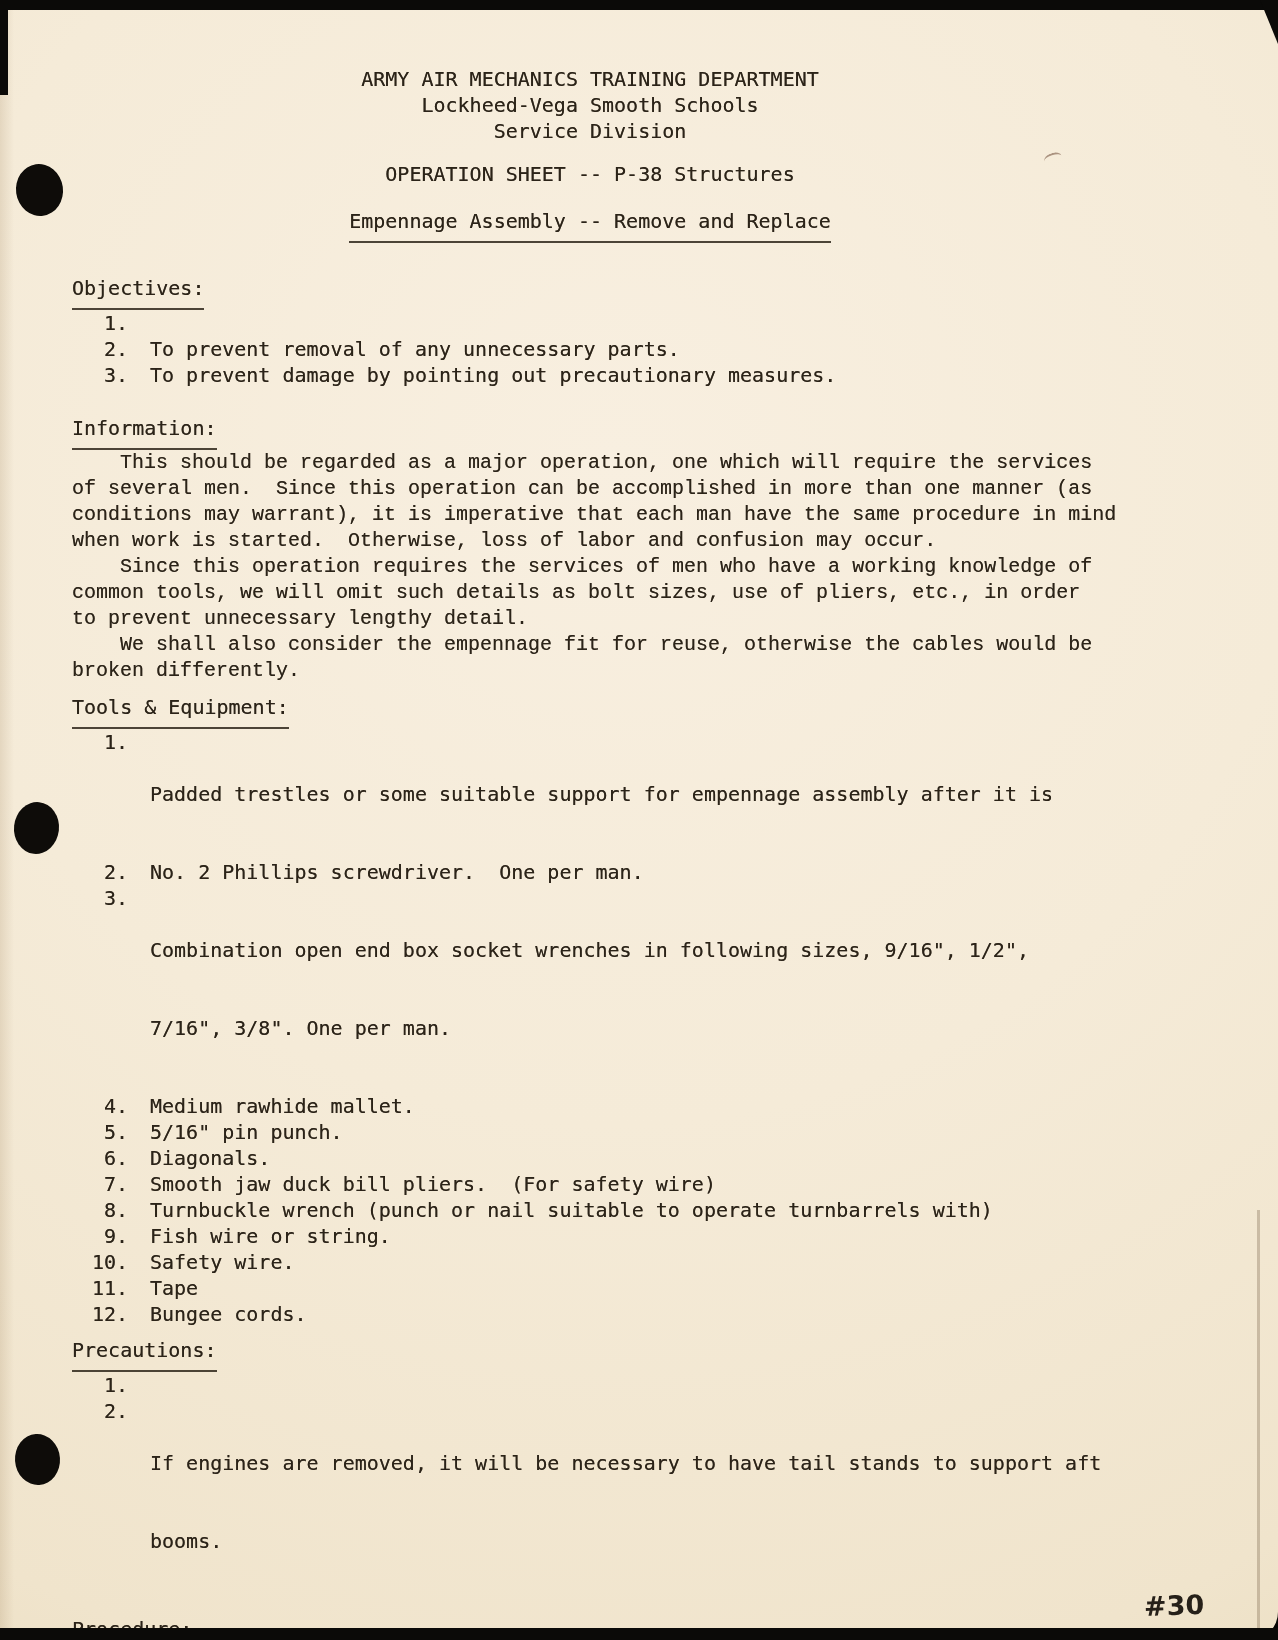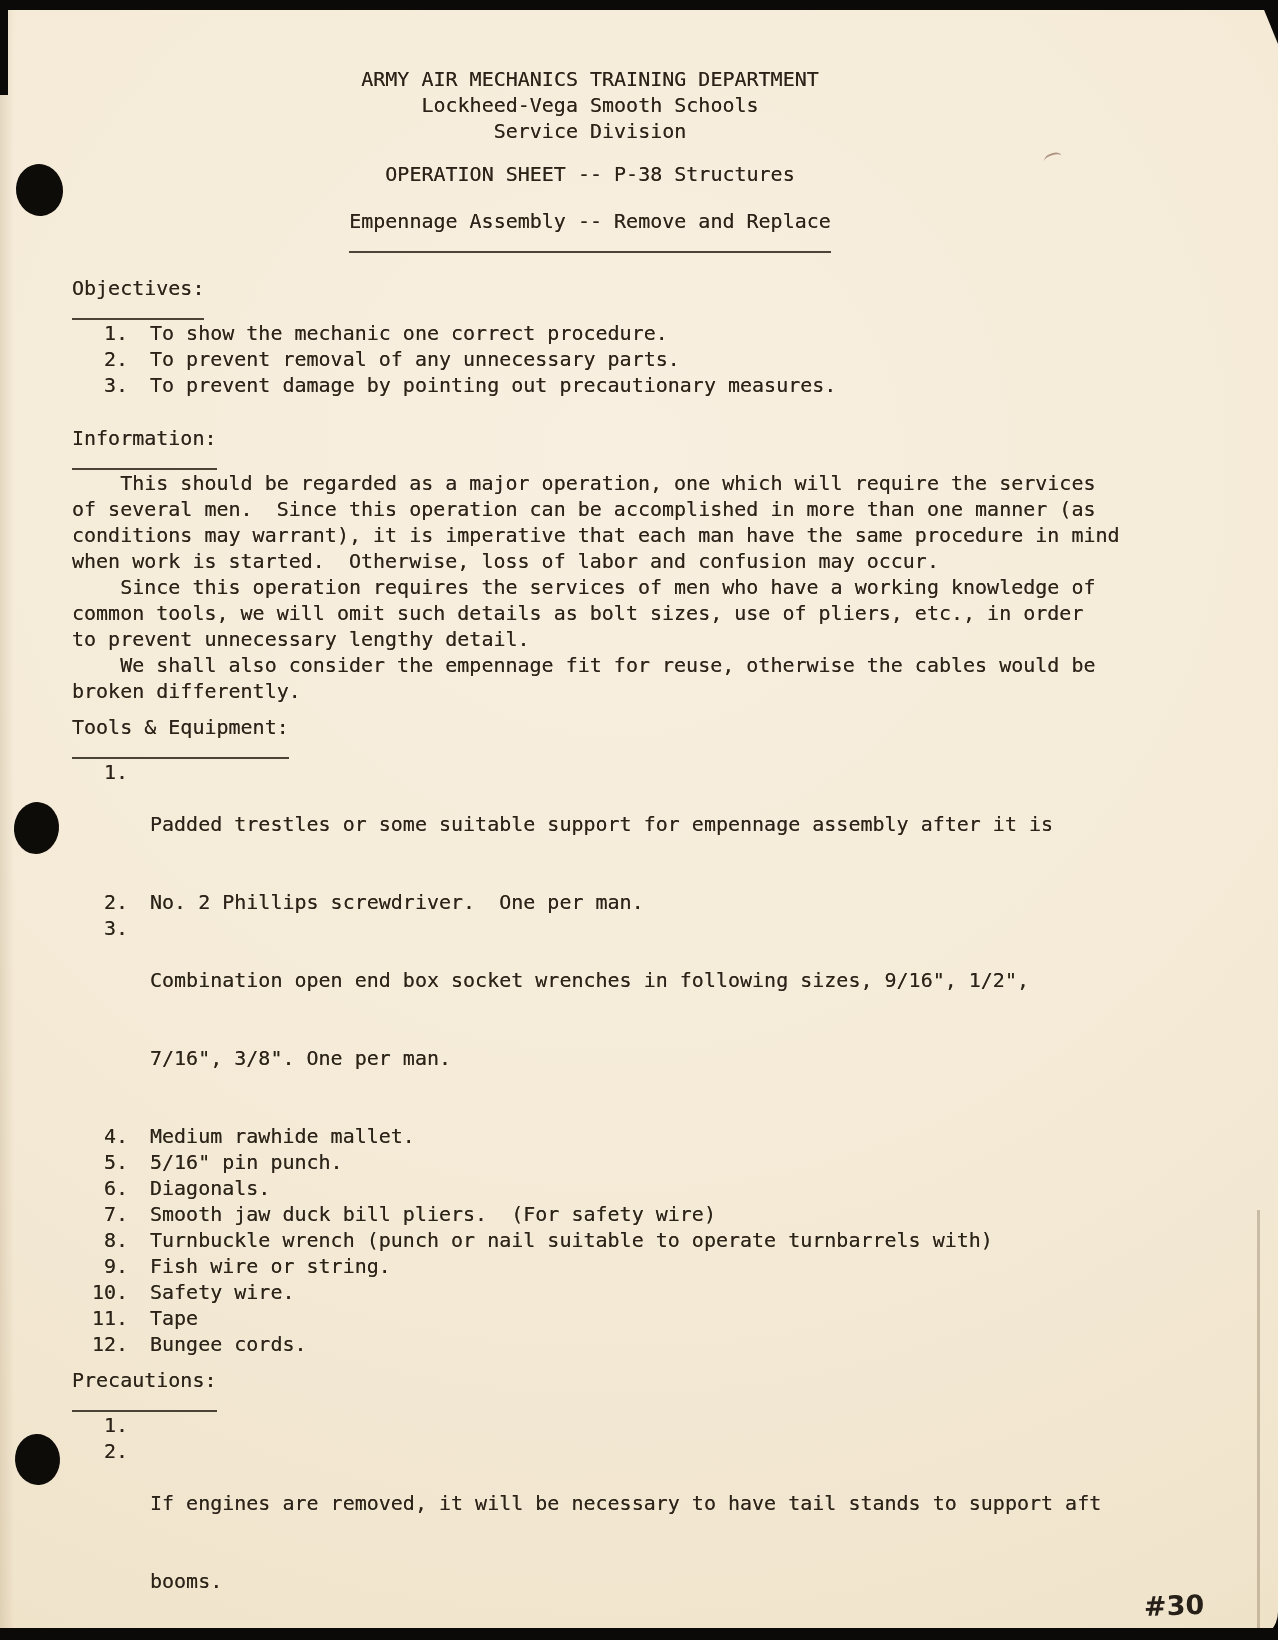--- a/index.html
+++ b/index.html
@@ -48,31 +48,31 @@
     color:#2b2318;
     font-size:20px; line-height:26px;
     text-shadow:0 0 0.6px rgba(43,35,24,0.65);
     z-index:2;
   }
   .center { text-align:center; }
   .ln { display:block; white-space:pre; }
   .u {
     display:inline-block;
     border-bottom:2px solid rgba(46,38,26,0.85);
-    padding-bottom:17px;
+    padding-bottom:7px;
   }
   .sheet-title { margin-top:17px;text-align:center; }
   .subject { margin-top:21px; }
   .sec-head { margin-left:72px; }
-  .mt-obj  { margin-top:22px; }
+  .mt-obj  { margin-top:32px; }
   .mt-info { margin-top:27px; }
   .mt-tool { margin-top:10px; }
   .mt-prec { margin-top:10px; }
   .mt-proc { margin-top:10px; }
-  .paras { margin-left:72px; }
+  .paras { margin-left:72px;font-family:Liberation Mono, monospace; }
   ol.num-list { list-style:none; margin:0 0 0 72px; padding:0; }
   ol.num-list > li { display:block; }
   .row { display:flex; }
   .num {
     flex:none; width:56px; margin-right:22px;
     text-align:right; white-space:pre;
   }
   .txt { white-space:pre; }
   .page-number {
     position:absolute; left:1144px; top:1590px;
@@ -101,21 +101,20 @@
       <span class="u">Empennage Assembly -- Remove and Replace</span>
     </div>
 
     <div class="sec-head mt-obj">
       <span class="u">Objectives:</span>
     </div>
     <ol class="num-list">
       <li>
           <div class="row">
         <span class="num">1.</span>
-        <span class="txt"><span class="ln">To show the mechanic one correct procedure.</span></span>
           </div>
         </li>
       <li>
           <div class="row">
         <span class="num">2.</span>
         <span class="txt"><span class="ln">To prevent removal of any unnecessary parts.</span></span>
           </div>
         </li>
       <li>
           <div class="row">

